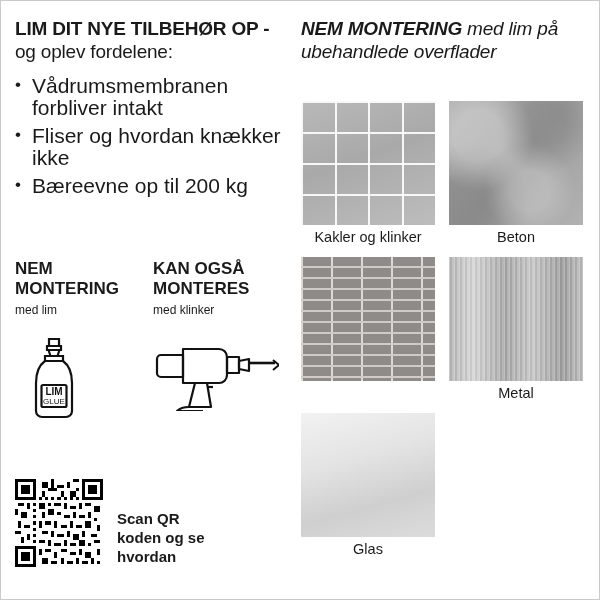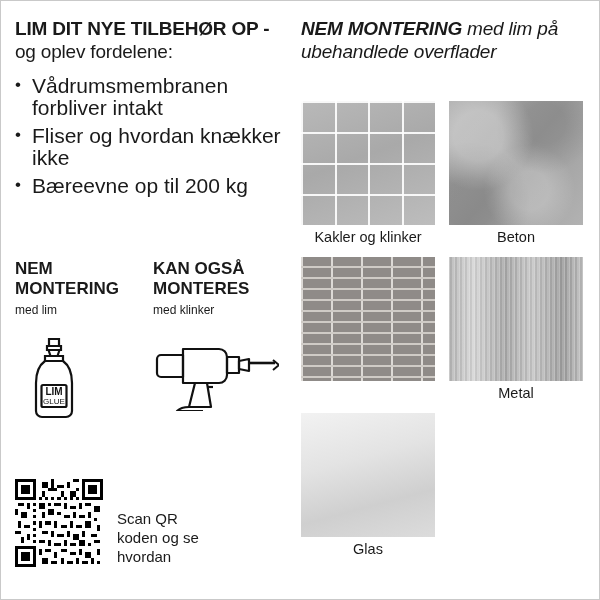--- a/index.html
+++ b/index.html
@@ -108,20 +108,21 @@
     width: 88px;
     height: 88px;
     display: block;
   }
   .qr-text {
     margin-left: 14px;
     font-size: 15px;
     line-height: 19px;
     padding-top: 30px;
     white-space: pre-line;
+    font-weight: bold;
   }
 
   
   .right-col {
     position: absolute;
     left: 300px;
     top: 16px;
     width: 288px;
   }
   .right-head {

